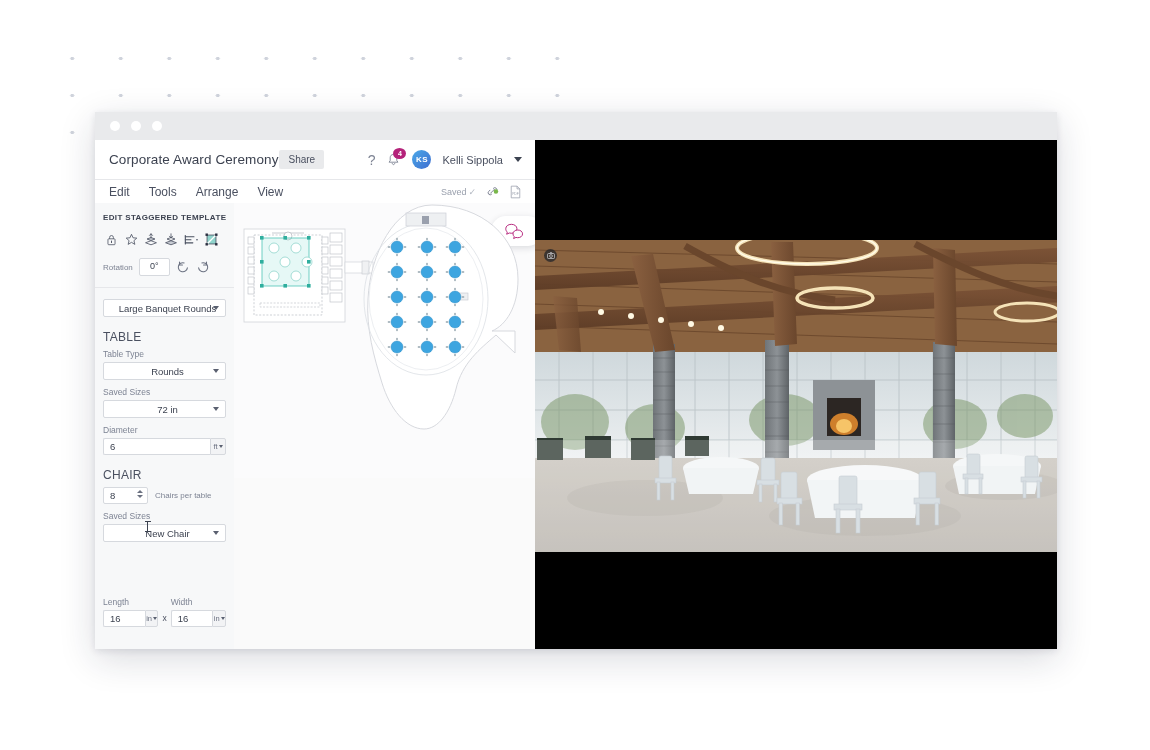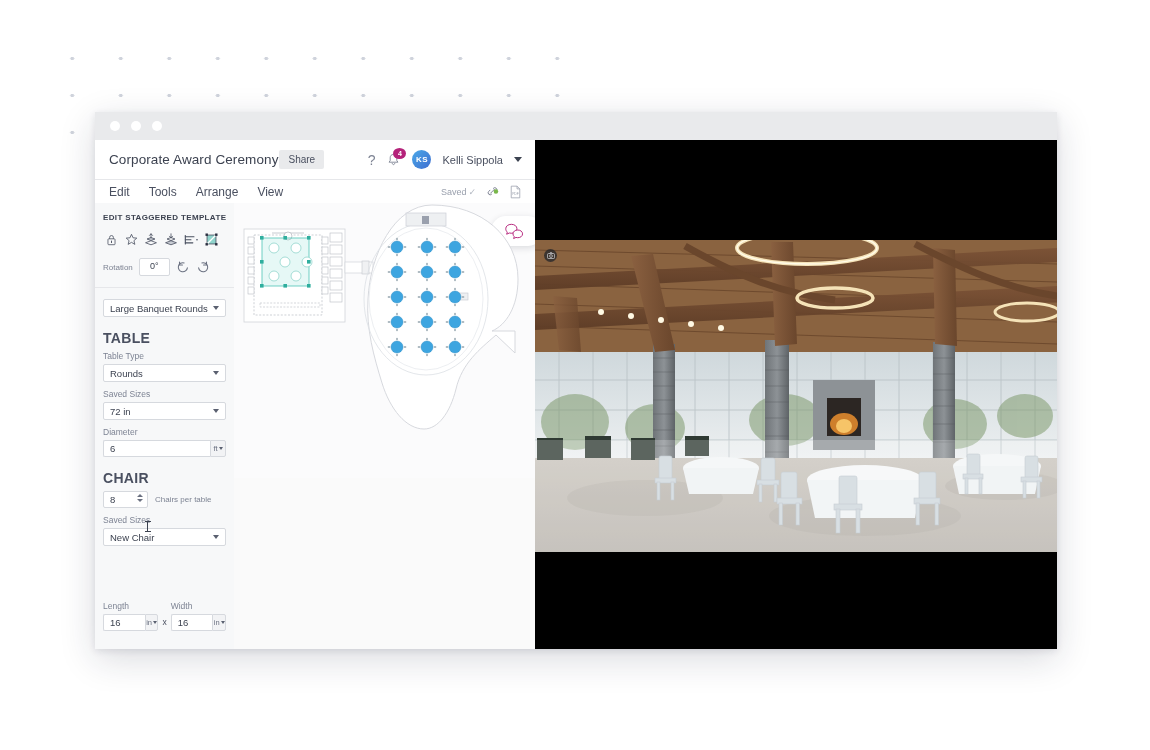--- a/index.html
+++ b/index.html
@@ -94,27 +94,28 @@
     width:29px;height:16px;background:#fff;border:1px solid #d6d9de;border-radius:2px;
     font-size:9px;color:#3c4250;text-align:center;line-height:15px;
   }
   .rot-ic{width:14px;height:14px;cursor:pointer;}
 
   .tmpl-row{padding:11px 8px 0 8px;}
   .sel{
     position:relative;width:100%;height:18px;background:#fff;border:1px solid #d6d9de;border-radius:2px;
     font-size:9.5px;color:#3c4250;display:flex;align-items:center;padding-left:6px;box-sizing:border-box;
     cursor:pointer;
+    justify-content:center;
   }
   .sel .arr{position:absolute;right:6px;top:50%;margin-top:-2px;width:0;height:0;
     border-left:3.5px solid transparent;border-right:3.5px solid transparent;border-top:4px solid #5a6070;}
   .tmpl-row .sel{border-bottom:1px solid #d6d9de;}
 
   .sb-scroll{padding:0 8px;}
-  .sec-head{font-size:14px;font-weight:bold;color:#4a5060;letter-spacing:.3px;margin:13px 0 5px 0;}
+  .sec-head{font-size:12px;font-weight:normal;color:#4a5060;letter-spacing:.3px;margin:13px 0 5px 0;}
   .fld-label{font-size:8.5px;color:#7d8393;margin:0 0 3px 0;}
   .fld{margin-bottom:7px;position:relative;}
   .txtin{
     width:100%;height:17px;background:#fff;border:1px solid #d6d9de;border-radius:2px;
     font-size:9.5px;color:#3c4250;box-sizing:border-box;padding-left:6px;line-height:15px;
   }
   .unit-wrap{display:flex;}
   .unit-wrap .txtin{border-radius:2px 0 0 2px;border-right:none;}
   .unit{
     width:18px;height:17px;background:#f2f3f5;border:1px solid #d6d9de;border-radius:0 2px 2px 0;

